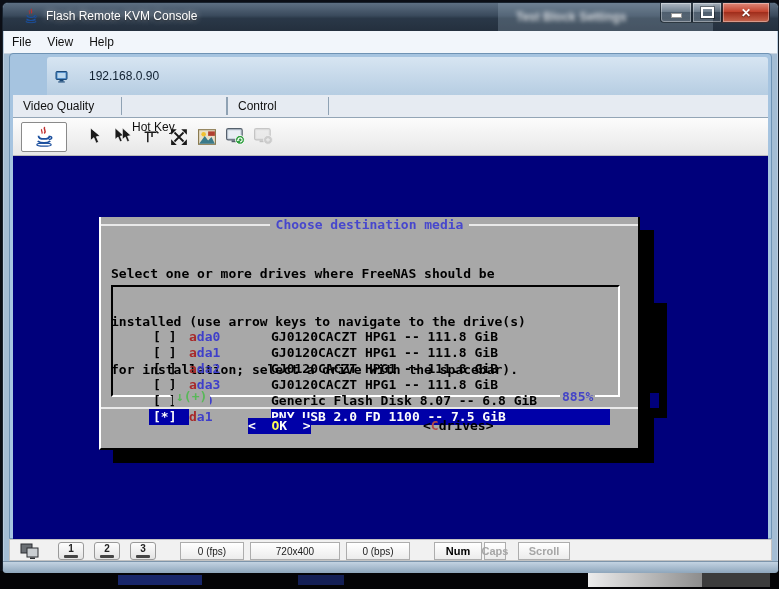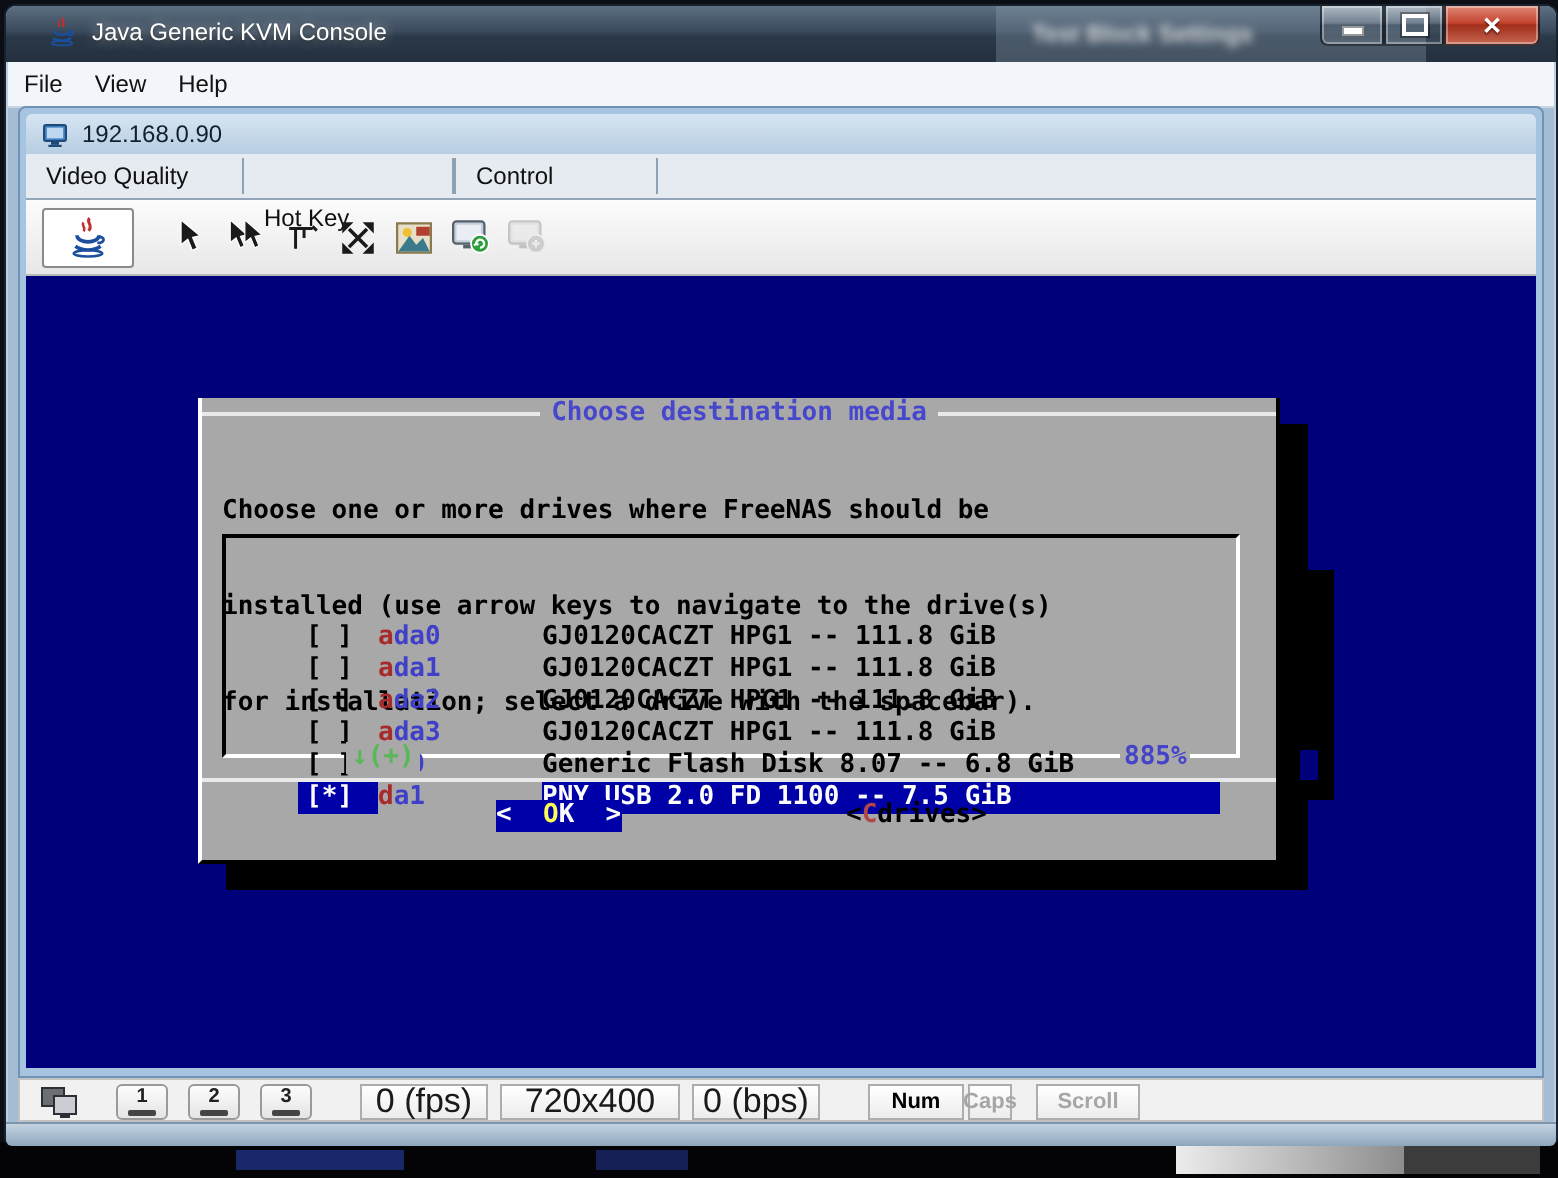--- a/index.html
+++ b/index.html
@@ -54,22 +54,22 @@
   .glyph-close{font-size:12px;font-weight:bold;color:#fff;text-shadow:0 1px 1px rgba(0,0,0,.5);line-height:1;}
   
   .menubar{position:absolute;left:1px;top:28px;width:773px;height:22px;background:#f2f6fb;border-bottom:1px solid #c9d4e0;display:flex;align-items:center;}
   .menu-item{font-size:12px;color:#111;padding:2px 8px;cursor:default;}
   
   .appframe{
     position:absolute;left:6px;top:50px;width:763px;height:486px;
     background:#a6c4e0;border:1px solid #6f93b4;border-radius:4px 4px 0 0;
     padding:3px;box-sizing:border-box;
   }
-  .ipbar{height:20px;background:linear-gradient(#d7e5f2,#b6cde2);border-radius:3px 3px 0 0;
-    display:flex;align-items:center;gap:7px;padding-left:8px;box-sizing:border-box;}
+  .ipbar{height:38px;background:linear-gradient(#d7e5f2,#b6cde2);border-radius:3px 3px 0 0;
+    display:flex;align-items:center;gap:21px;padding-left:8px;box-sizing:border-box;margin-left:34px;}
   .ip-text{font-size:12px;color:#102030;}
   .appmenu{height:22px;background:#e6ebf2;border-bottom:1px solid #93a5b6;display:flex;align-items:stretch;}
   .appmenu .ami{font-size:12px;color:#101010;display:flex;align-items:center;padding-left:10px;box-sizing:border-box;}
   .amsep{width:1px;background:#8fa2b4;margin:2px 0;}
   .ami1{width:108px;}.ami2{width:104px;margin-top:32px;}.ami3{width:106px;}.ami4{width:100px;}
   
   .toolbar{height:38px;background:linear-gradient(#fcfcfc,#e7e7e7);border-bottom:1px solid #b9b9b9;
     display:flex;align-items:center;gap:8px;padding-left:8px;box-sizing:border-box;}
   .java-btn{width:44px;height:28px;background:#fff;border:1px solid #8a8a8a;border-radius:2px;
     display:flex;align-items:center;justify-content:center;}
@@ -114,21 +114,21 @@
   .btn-ok{position:absolute;left:147px;top:201px;height:16px;background:#0000a8;color:#fcfcfc;cursor:default;text-align:right;}
   .btn-ok .hot{color:#fcfc54;}
   .btn-cancel{position:absolute;left:322px;top:201px;height:16px;color:#000;cursor:default;}
   .btn-cancel .hot{color:#b04848;}
   
   .statusbar{
     position:absolute;left:6px;top:536px;width:763px;height:22px;background:#f1f1f1;
     border:1px solid #c2c2c2;box-sizing:border-box;display:flex;align-items:center;
   }
   .sb-abs{position:absolute;top:2px;height:18px;display:flex;align-items:center;justify-content:center;box-sizing:border-box;}
-  .sb-box{border:1px solid #adadad;background:linear-gradient(#ffffff,#ececec);font-size:17px;color:#1a1a1a;}
+  .sb-box{border:1px solid #adadad;background:linear-gradient(#ffffff,#ececec);font-size:10px;color:#1a1a1a;}
   .mouse-key{
     width:26px;border:1px solid #9a9a9a;border-radius:3px;background:linear-gradient(#fdfdfd,#e4e4e4);
     font-size:10px;font-weight:bold;color:#222;flex-direction:column;line-height:1;
   }
   .mouse-key .bar{width:14px;height:3px;background:#444;margin-top:1px;border-radius:1px;}
   .lock{font-size:11px;font-weight:bold;}
   .lock.on{color:#000;}
   .lock.off{color:#a6a6a6;}
   
   .bottom-glass{position:absolute;left:0;top:558px;width:775px;height:11px;
@@ -154,21 +154,21 @@
       <span>
         <svg width="16" height="16" viewBox="0 0 16 16">
           <path d="M8.6 0.8 C7 2.3 10.2 3.2 8.2 5.4" stroke="#c03030" stroke-width="1.1" fill="none"></path>
           <path d="M6.4 2.4 C5.4 3.4 7.4 4 6.4 5.6" stroke="#c03030" stroke-width="0.9" fill="none"></path>
           <path d="M4 7 C4 10.2 12 10.2 12 7" stroke="#1b4f9e" stroke-width="1.3" fill="none"></path>
           <path d="M12 7.6 C14.4 7.6 14.2 9.8 11.4 9.8" stroke="#1b4f9e" stroke-width="1" fill="none"></path>
           <path d="M3.4 11 C6 12.8 10 12.8 12.6 11" stroke="#1b4f9e" stroke-width="1.3" fill="none"></path>
           <ellipse cx="8" cy="13.6" rx="5.2" ry="1.1" stroke="#1b4f9e" stroke-width="0.9" fill="none"></ellipse>
         </svg>
       </span>
-      <span class="win-title">Java Generic KVM Console</span>
+      <span class="win-title">Flash Remote KVM Console</span>
     </div>
     <div class="caption">
       <div class="cap-btn cap-min">
           <span class="glyph-min"></span>
         </div>
       <div class="cap-btn cap-max">
           <span class="glyph-max"></span>
         </div>
       <div class="cap-btn cap-close">
           <span class="glyph-close">✕</span>
@@ -279,21 +279,21 @@
       <div class="shadow-notch"></div>
 
       <div class="dialog">
         <div class="dlg-titlerow">
           <span class="dlg-line"></span>
           <span class="dlg-title">Choose destination media</span>
           <span class="dlg-line"></span>
         </div>
 
         <div class="dlg-instructions">
-          <div>Choose one or more drives where FreeNAS should be</div>
+          <div>Select one or more drives where FreeNAS should be</div>
           <div>installed (use arrow keys to navigate to the drive(s)</div>
           <div>for installation; select a drive with the spacebar).</div>
         </div>
 
         <div class="listbox">
           <div><div class="drv-row"><span class="drv-cb">[ ]</span><span class="drv-tag"><span class="hot">a</span><span class="rest">da0</span></span><span class="drv-desc">GJ0120CACZT HPG1 -- 111.8 GiB</span></div><div class="drv-row"><span class="drv-cb">[ ]</span><span class="drv-tag"><span class="hot">a</span><span class="rest">da1</span></span><span class="drv-desc">GJ0120CACZT HPG1 -- 111.8 GiB</span></div><div class="drv-row"><span class="drv-cb">[ ]</span><span class="drv-tag"><span class="hot">a</span><span class="rest">da2</span></span><span class="drv-desc">GJ0120CACZT HPG1 -- 111.8 GiB</span></div><div class="drv-row"><span class="drv-cb">[ ]</span><span class="drv-tag"><span class="hot">a</span><span class="rest">da3</span></span><span class="drv-desc">GJ0120CACZT HPG1 -- 111.8 GiB</span></div><div class="drv-row"><span class="drv-cb">[ ]</span><span class="drv-tag"><span class="hot">d</span><span class="rest">a0</span></span><span class="drv-desc">Generic Flash Disk 8.07 -- 6.8 GiB</span></div><div class="drv-row sel"><span class="drv-cb">[*]</span><span class="drv-tag"><span class="hot">d</span><span class="rest">a1</span></span><span class="drv-desc">PNY USB 2.0 FD 1100 -- 7.5 GiB</span></div></div>
         </div>
 
         <span class="more-ind">↓(+)</span>
         <span class="scroll-pct">885%</span>

